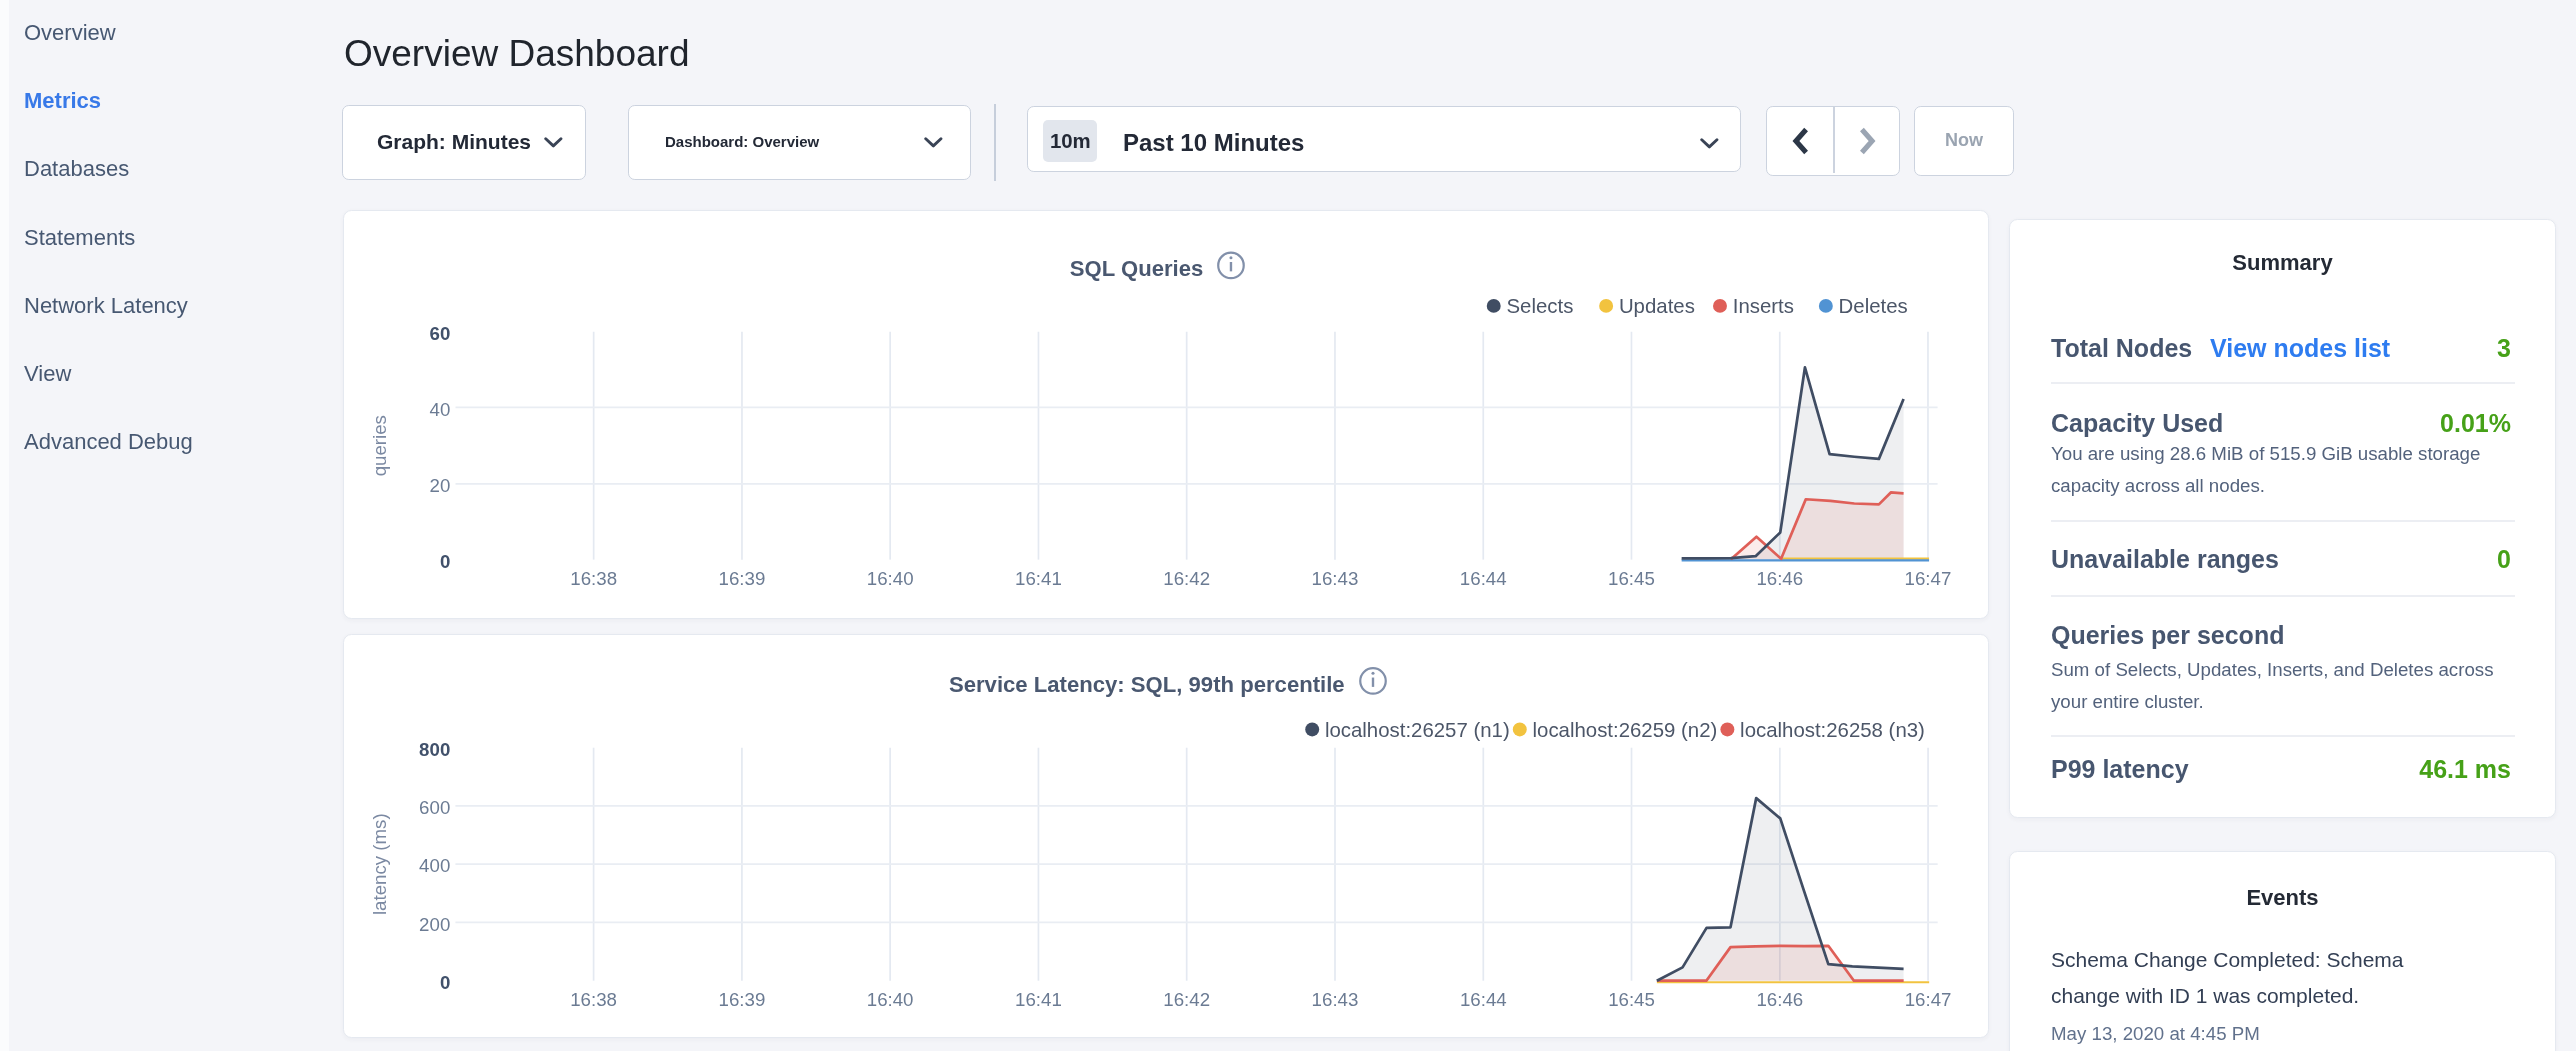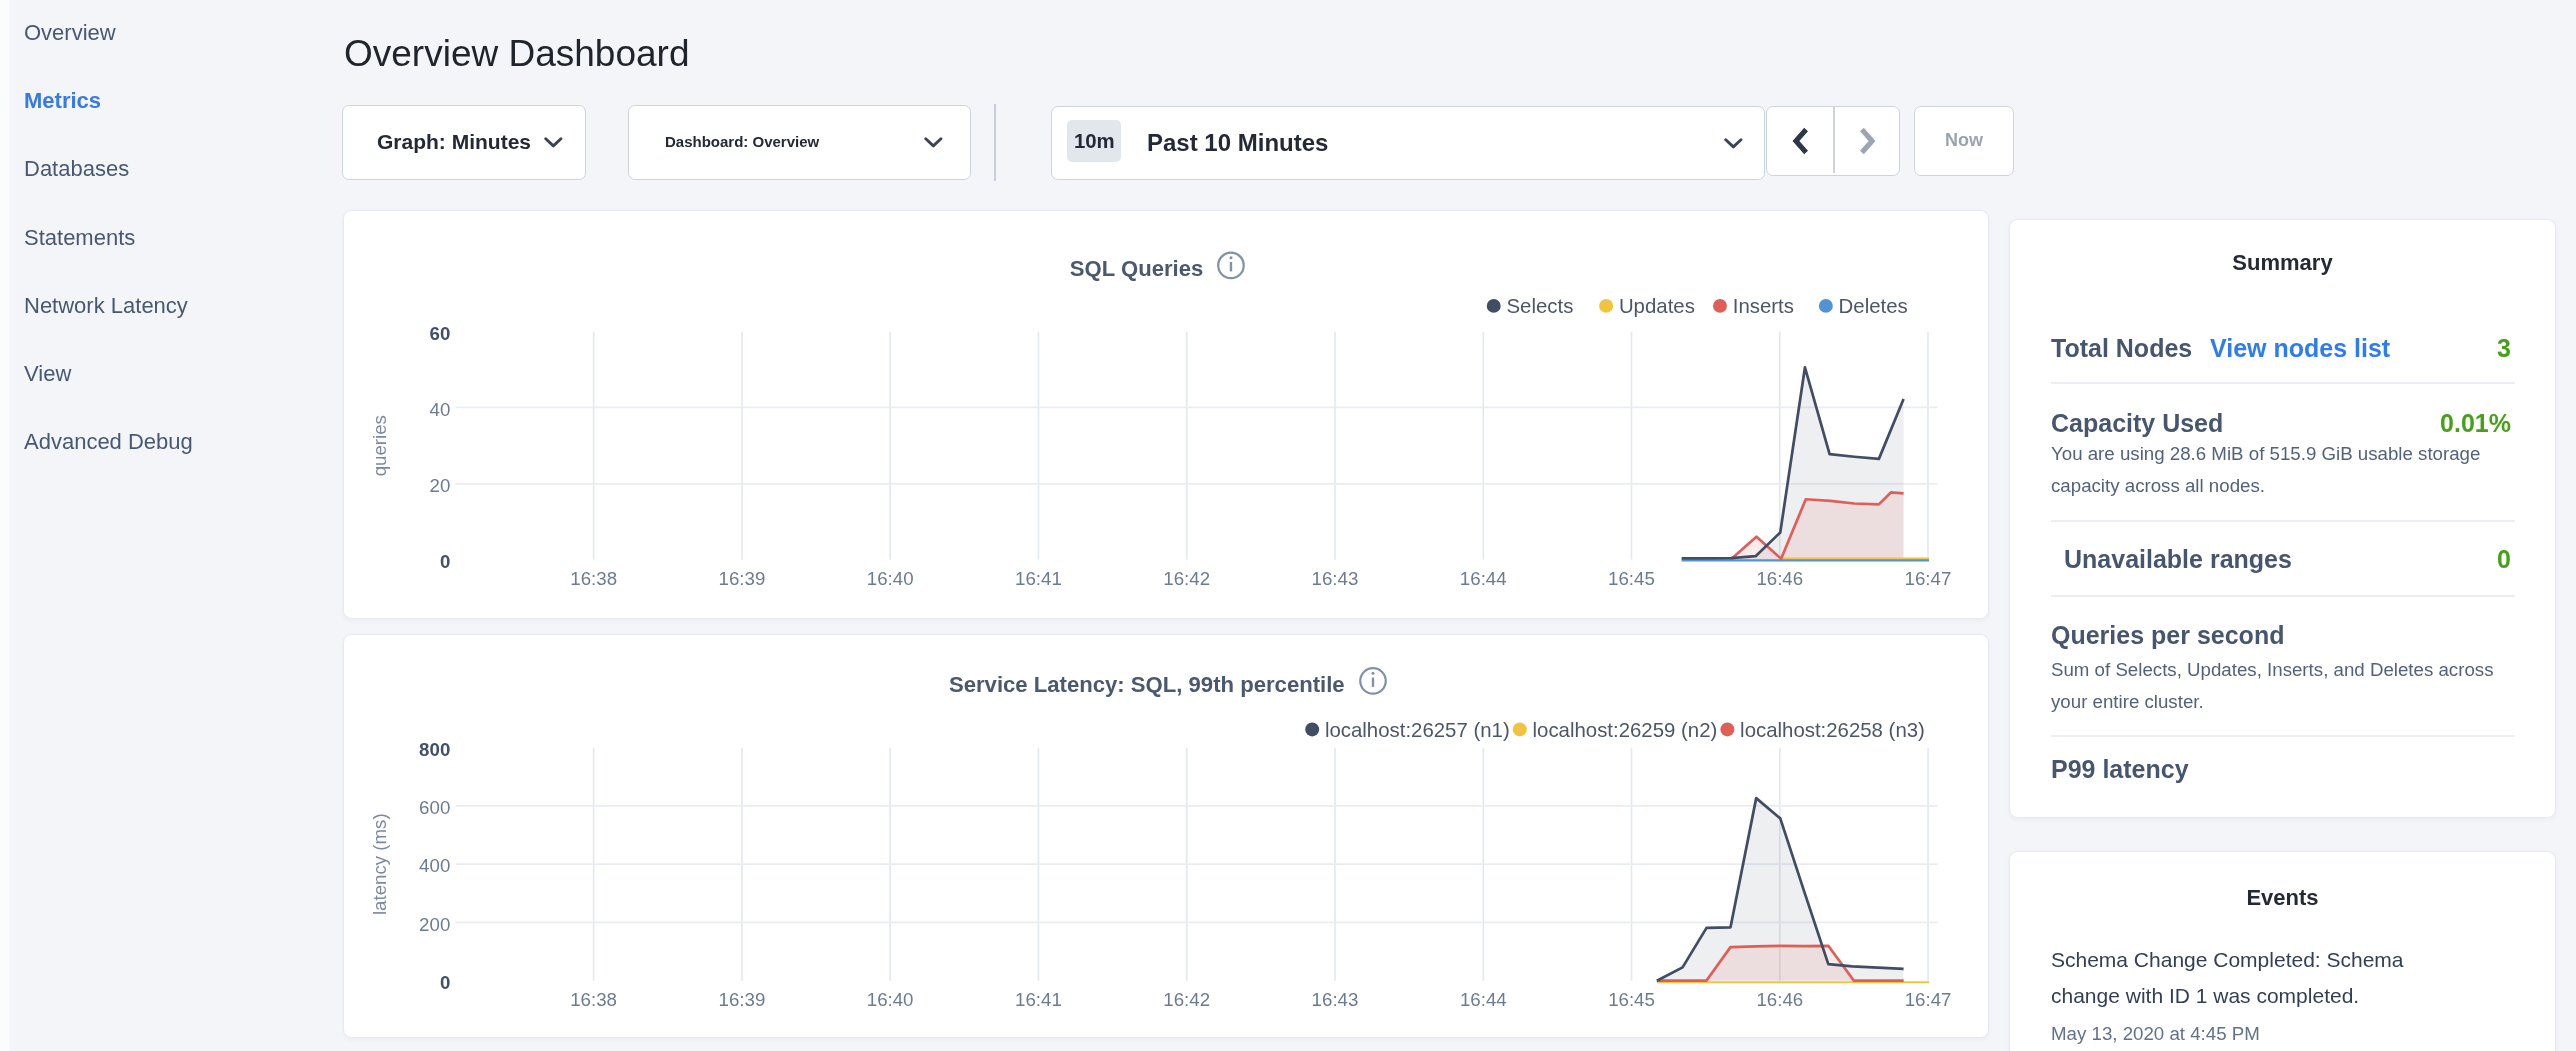--- a/index.html
+++ b/index.html
@@ -34,21 +34,21 @@
       <path d="M2 2 L11 10.5 L20 2" fill="none" stroke="#3a4456" stroke-width="3.4" stroke-linecap="round" stroke-linejoin="round"></path>
     </svg>
 </div>
 <div class="ctl" style="left:628px; top:105px; width:343px; height:75px;">
   <div class="abs" style="left:36px; top:0; height:71px; line-height:71px; font-size:15px; font-weight:bold; color:#232936;">Dashboard: Overview</div>
   <svg class="abs" style="left:295px; top:31px;" width="18.7" height="11" viewBox="0 0 22 13">
       <path d="M2 2 L11 10.5 L20 2" fill="none" stroke="#3a4456" stroke-width="3.4" stroke-linecap="round" stroke-linejoin="round"></path>
     </svg>
 </div>
 <div class="abs" style="left:994px; top:104px; width:1.7px; height:77px; background:#c6cedb;"></div>
-<div class="ctl" style="left:1027px; top:106px; width:714px; height:74px;margin-left:24px;">
+<div class="ctl" style="left:1027px; top:106px; width:714px; height:66px;">
   <div class="abs" style="left:15.3px; top:12.8px; width:54px; height:42px; background:#e2e6ed; border-radius:5.1px; text-align:center; line-height:42px; font-size:20.4px; font-weight:bold; color:#232936;">10m</div>
   <div class="abs" style="left:95px; top:0; height:71px; line-height:71px; font-size:24px; font-weight:bold; color:#232936;">Past 10 Minutes</div>
   <svg class="abs" style="left:672px; top:31px;" width="18.7" height="11" viewBox="0 0 22 13">
       <path d="M2 2 L11 10.5 L20 2" fill="none" stroke="#3a4456" stroke-width="3.4" stroke-linecap="round" stroke-linejoin="round"></path>
     </svg>
 </div>
 <div class="ctl" style="left:1766px; top:106px; width:134px; height:70px;">
   <div class="abs" style="left:66px; top:0px; width:1.7px; height:66px; background:#ccd3df;"></div>
   <svg class="abs" style="left:25px; top:19.6px;" width="18" height="28" viewBox="0 0 21 33">
       <path d="M16.5 3 L4.5 16.5 L16.5 30" fill="none" stroke="#2c3747" stroke-width="6" stroke-linecap="butt" stroke-linejoin="miter"></path>
@@ -163,28 +163,29 @@
   <div class="abs" style="left:0; top:32px; width:100%; text-align:center; font-size:22px; line-height:22px; font-weight:bold; color:#242a35;">Summary</div>
   <div class="slabel" style="top:116px;">Total Nodes</div>
   <div class="abs" style="left:200px; top:116px; font-size:25px; line-height:25px; font-weight:bold; color:#2e7cf0;">View nodes list</div>
   <div class="sval" style="top:116px;">3</div>
   <div class="divline" style="top:162px;"></div>
   <div class="slabel" style="top:191px;">Capacity Used</div>
   <div class="sval" style="top:191px;">0.01%</div>
   <div class="sdesc" style="top:225px;">You are using 28.6 MiB of 515.9 GiB usable storage</div>
   <div class="sdesc" style="top:257px;">capacity across all nodes.</div>
   <div class="divline" style="top:300px;"></div>
-  <div class="slabel" style="top:327px;margin-left:13px;">Unavailable ranges</div>
+  <div class="slabel" style="top:327px;">Unavailable ranges</div>
   <div class="sval" style="top:327px;">0</div>
   <div class="divline" style="top:375px;"></div>
   <div class="slabel" style="top:403px;">Queries per second</div>
   <div class="sdesc" style="top:441px;">Sum of Selects, Updates, Inserts, and Deletes across</div>
   <div class="sdesc" style="top:473px;">your entire cluster.</div>
   <div class="divline" style="top:515px;"></div>
   <div class="slabel" style="top:537px;">P99 latency</div>
+  <div class="sval" style="top:537px;">46.1 ms</div>
 </div>
 
 <div class="card" style="left:2009px; top:851px; width:547px; height:272px;">
   <div class="abs" style="left:0; top:35px; width:100%; text-align:center; font-size:22px; line-height:22px; font-weight:bold; color:#242a35;">Events</div>
   <div class="abs" style="left:41px; top:97px; font-size:21px; line-height:21px; color:#333f54;">Schema Change Completed: Schema</div>
   <div class="abs" style="left:41px; top:133px; font-size:21px; line-height:21px; color:#333f54;">change with ID 1 was completed.</div>
   <div class="abs" style="left:41px; top:173px; font-size:18.7px; line-height:18.7px; color:#61718c;">May 13, 2020 at 4:45 PM</div>
 </div>
 
 

